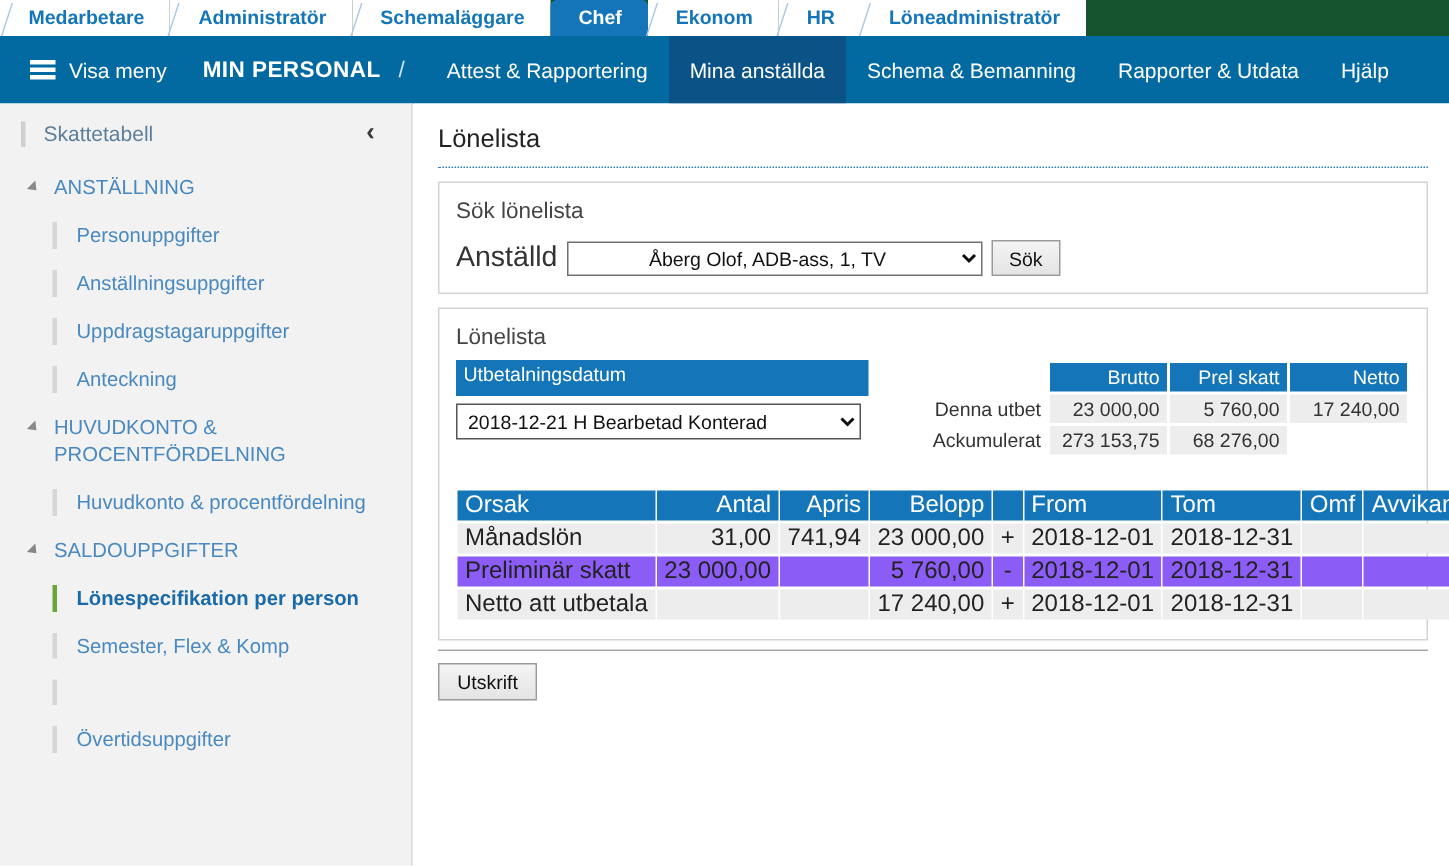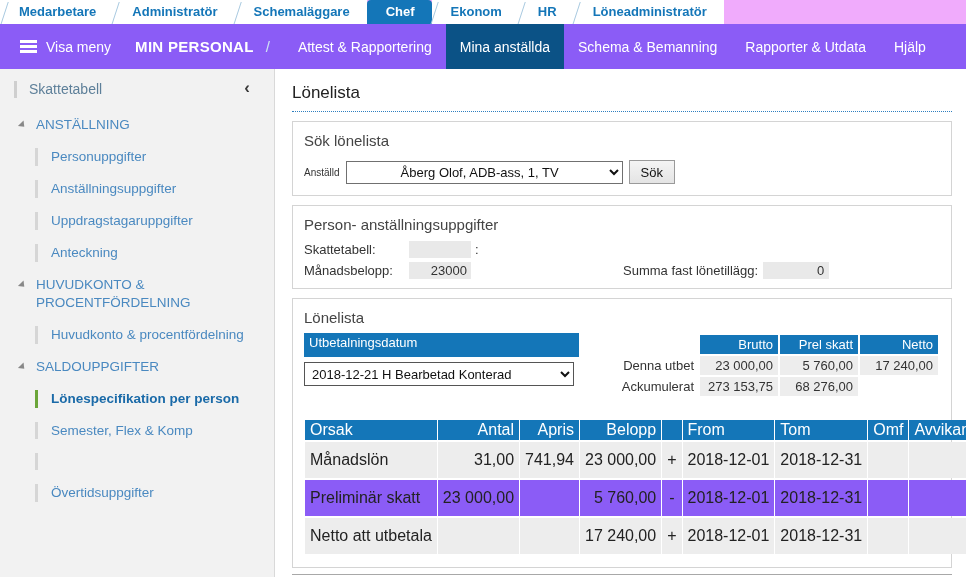--- a/index.html
+++ b/index.html
@@ -10,21 +10,21 @@
     background: #ffffff;
     font-family: "Liberation Sans", sans-serif;
     font-size: 13px;
     color: #333;
   }
 
   
   .tabstrip {
     position: absolute; top: 0; left: 0;
     width: 966px; height: 24px;
-    background: #f0abfc;
+    background: #14532d;
     display: flex;
     align-items: flex-end;
     text-align: right;
   }
   .tab {
     position: relative;
     height: 24px;
     line-height: 24px;
     padding: 0 17px 0 19px;
     font-size: 13px;
@@ -48,21 +48,21 @@
     border-top-left-radius: 4px;
     border-top-right-radius: 4px;
   }
   .tab.active::before { display: none; }
   .tab.firsttab::before { left: 4px; }
 
   
   .navbar {
     position: absolute; top: 24px; left: 0;
     width: 966px; height: 45px;
-    background: #8b5cf6;
+    background: #0369a1;
     display: flex;
     align-items: stretch;
     color: #fff;
   }
   .nav-hamburger {
     display: flex; align-items: center;
     padding: 0 14px 0 20px;
     cursor: pointer;
     gap: 9px;
   }
@@ -190,21 +190,21 @@
     background: #ffffff;
   }
   .panel-title {
     font-size: 15px; color: #444;
     padding: 10px 0 2px 11px;
     font-weight: normal;
   }
   .panel-body { padding: 9px 11px 11px 11px; }
 
   .formrow { display: flex; align-items: center; gap: 6px; }
-  .flabel { font-size: 10px; color: #333; }
+  .flabel { font-size: 19px; color: #333; }
 
   select.styled {
     height: 23px;
     font-family: "Liberation Sans", sans-serif;
     font-size: 13px;
     border: 1px solid #707070;
     background: #ffffff;
     color: #111;
     padding-left: 3px;
     border-radius: 0;
@@ -301,21 +301,21 @@
   table.detail th {
     background: #1476b8; color: #fff;
     font-weight: normal;
     height: 19px;
     padding: 1px 5px;
     white-space: nowrap;
   }
   table.detail th.l { text-align: left; }
   table.detail th.r { text-align: right; }
   table.detail td {
-    height: 36px;
+    height: 20px;
     padding: 1px 5px;
     color: #222;
     white-space: nowrap;
   }
   table.detail tr.odd td { background: #ededed; }
   table.detail tr.even td { background: #8b5cf6; }
   table.detail td.r { text-align: right; }
   table.detail td.c { text-align: center; }
 
   .bottom-rule {
@@ -425,39 +425,20 @@
       <div class="formrow">
         <span class="flabel">Anställd</span>
         <select class="styled" style="width:277px;">
           <option>Åberg Olof, ADB-ass, 1, TV</option>
         </select>
         <button class="btn">Sök</button>
       </div>
     </div>
   </div>
 
-  <div class="panel">
-    <div class="panel-title">Person- anställningsuppgifter</div>
-    <div class="panel-body" style="padding-top:6px;padding-bottom:9px;">
-      <div class="infogrid">
-        <div>Skattetabell:</div>
-        <div class="infoval blank"></div>
-        <div class="tail">:</div>
-
-        <div>Månadsbelopp:</div>
-        <div class="infoval">23000</div>
-        <div>
-          <div class="sumrow">
-            <span class="lab">Summa fast lönetillägg:</span>
-            <span class="val">0</span>
-          </div>
-        </div>
-      </div>
-    </div>
-  </div>
 
   <div class="panel">
     <div class="panel-title">Lönelista</div>
     <div class="panel-body" style="padding-top:5px;">
 
       <div class="lonelista-top">
         <div class="datecol">
           <div class="blue-head">Utbetalningsdatum</div>
           <select class="datesel">
             <option>2018-12-21 H Bearbetad Konterad</option>

